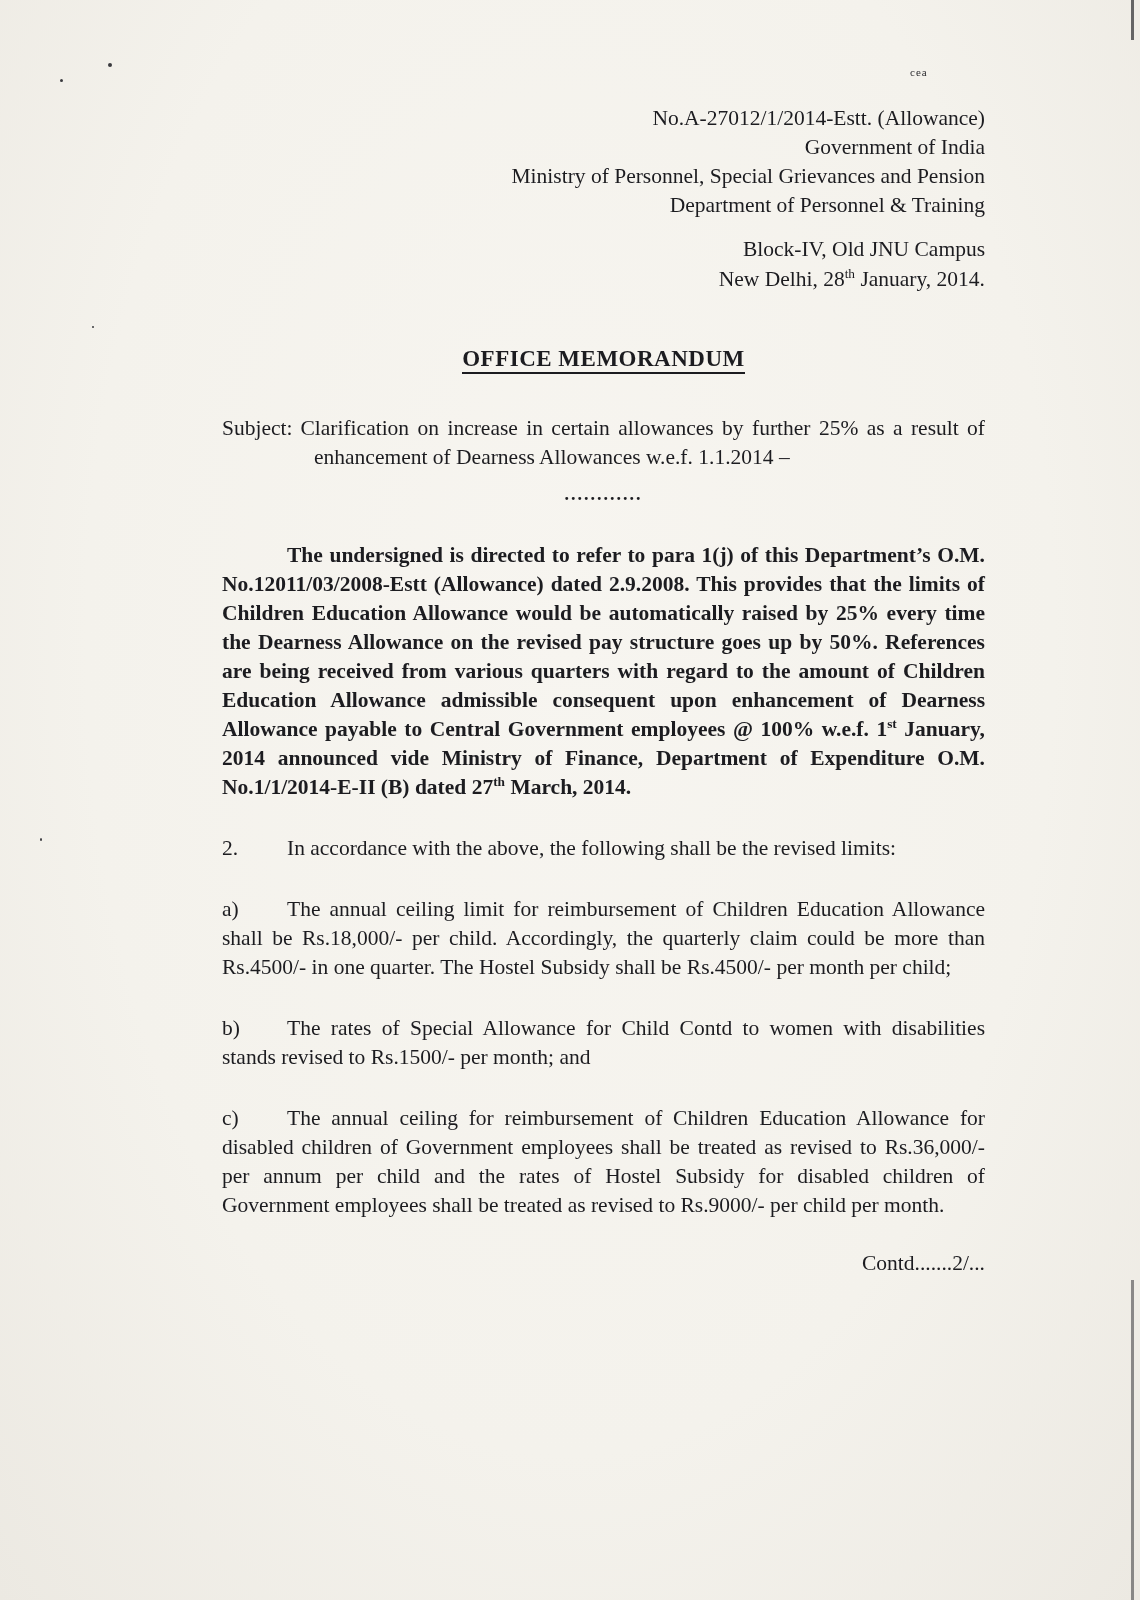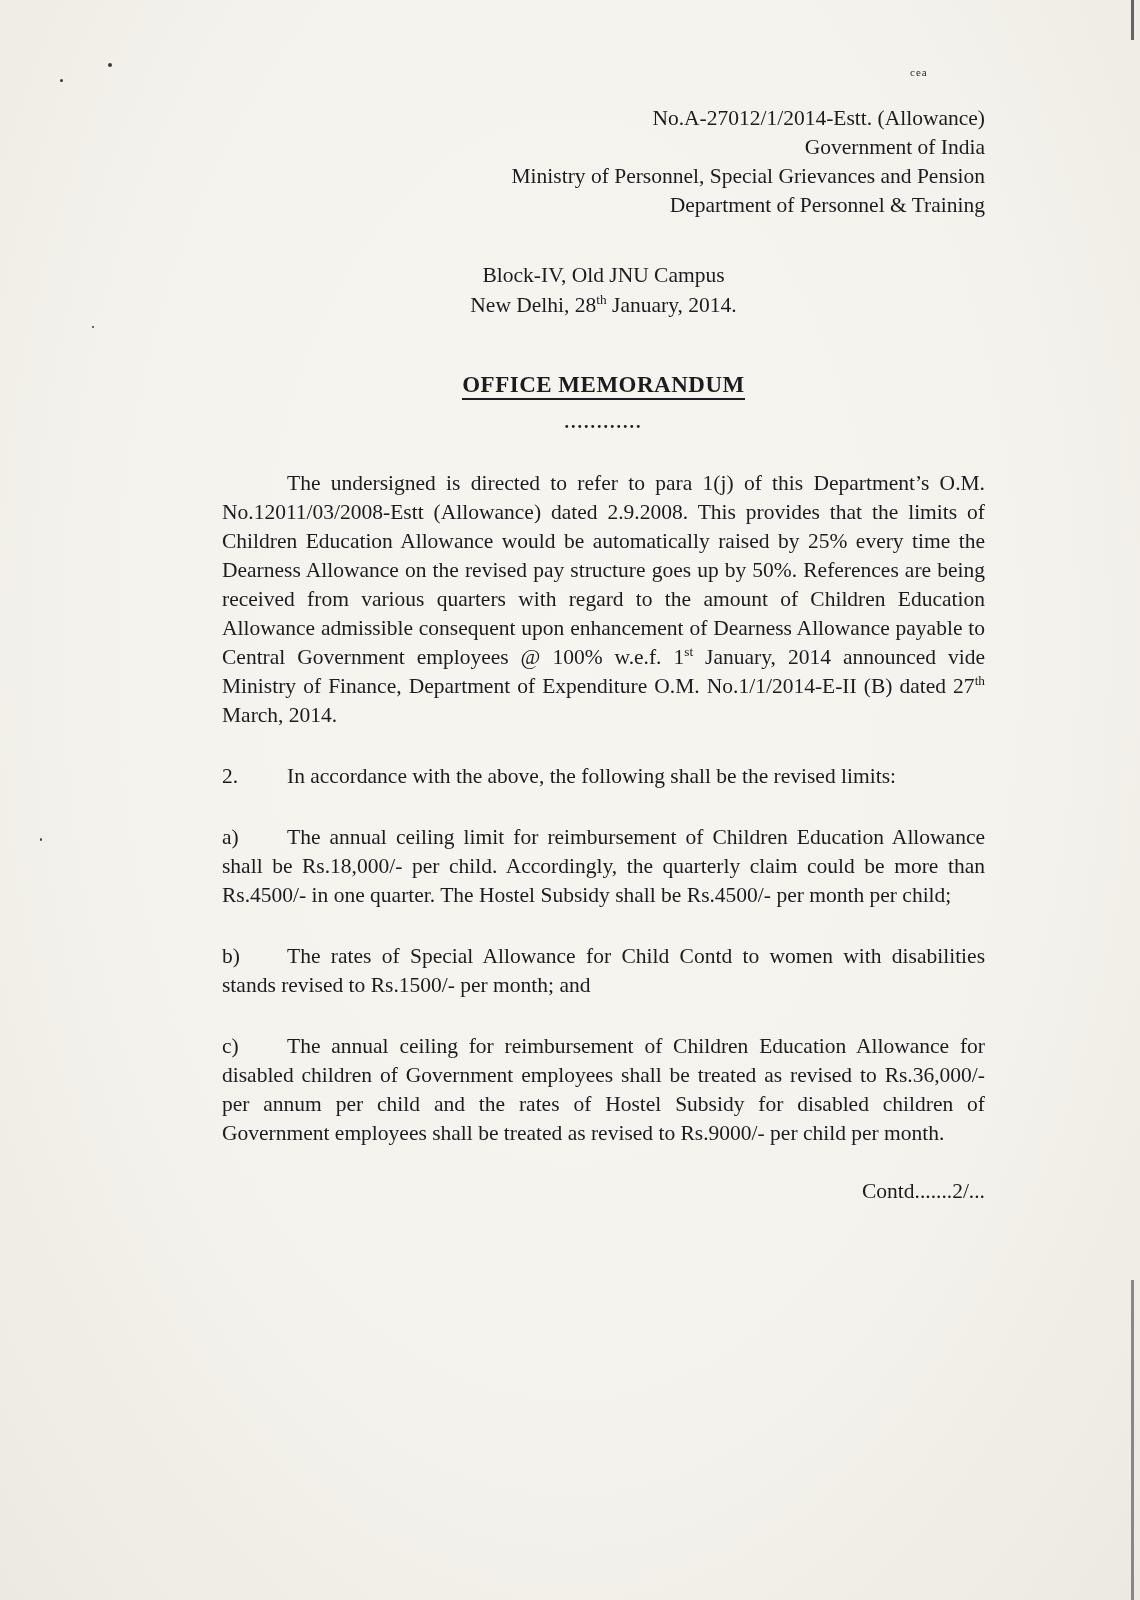--- a/index.html
+++ b/index.html
@@ -33,22 +33,22 @@
     position:absolute;
     left:222px; right:155px; top:104px;
     font-size:21.5px;
     line-height:29px;
   }
 
   .header-block{text-align:right;}
   .header-block div{white-space:nowrap;}
 
   .address-block{
-    text-align:center;
-    margin-top:40px;
+    text-align:right;
+    margin-top:14px;
     line-height:30px;
   }
 
   sup{font-size:0.62em;vertical-align:super;line-height:0;}
 
   .title-line{
     text-align:center;
     margin-top:50px;
   }
   .title-line span{
@@ -72,21 +72,21 @@
     margin-top:8px;
     letter-spacing:2px;
     font-weight:bold;
     font-size:18px;
   }
 
   .para{
     text-align:justify;
     margin-top:32px;
   }
-  .para.indent-first{text-indent:65px;}
+  .para.indent-first{text-indent:65px;font-weight:bold;}
 
   .num-label, .item-letter{
     display:inline-block;
     width:65px;
     text-indent:0;
   }
 
   .contd-line{
     text-align:right;
     margin-top:29px;
@@ -118,20 +118,23 @@
 
     <div class="address-block">
       <div>Block-IV, Old JNU Campus</div>
       <div><span>New Delhi,  28</span><sup>th</sup><span> January, 2014.</span></div>
     </div>
 
     <div class="title-line">
       <span>OFFICE MEMORANDUM</span>
     </div>
 
+    <div class="subject">
+      <span class="subject-label">Subject:</span><span>Clarification on increase in certain allowances by  further 25% as a result of enhancement of Dearness Allowances w.e.f. 1.1.2014 –</span>
+    </div>
 
     <div class="dots-line">............</div>
 
     <div class="para indent-first">
       <span>The undersigned is directed to refer to para 1(j) of this Department’s O.M. No.12011/03/2008-Estt (Allowance) dated 2.9.2008.  This provides that the limits of Children Education Allowance would be automatically raised by 25% every time the Dearness Allowance on the revised pay structure goes up by 50%.  References are being received from various quarters with regard to the amount of Children Education Allowance admissible consequent upon enhancement of Dearness Allowance payable to Central Government employees @ 100% w.e.f. 1</span><sup>st</sup><span> January, 2014 announced vide Ministry of Finance, Department of Expenditure O.M. No.1/1/2014-E-II (B) dated 27</span><sup>th</sup><span> March, 2014.</span>
     </div>
 
     <div class="para">
       <span class="num-label">2.</span><span>In accordance with the above, the following shall be the revised limits:</span>
     </div>

